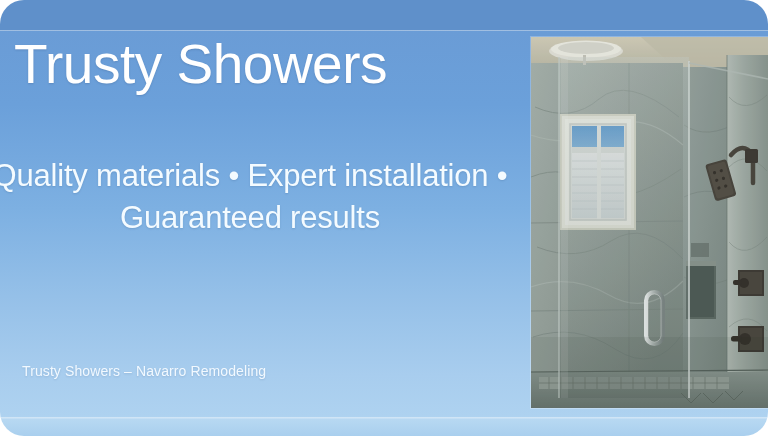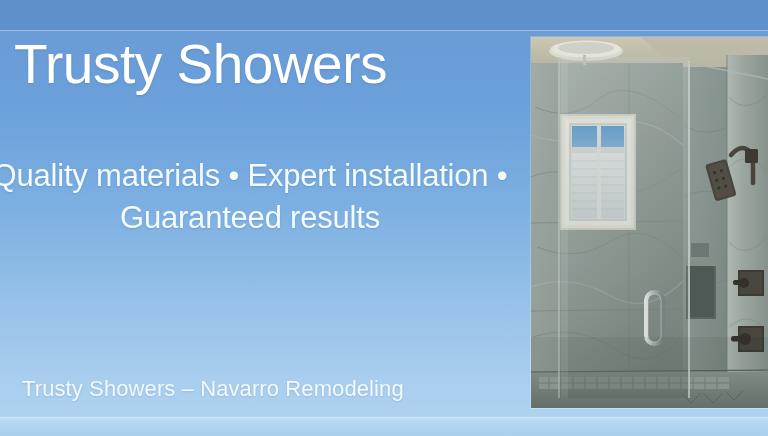--- a/index.html
+++ b/index.html
@@ -9,20 +9,21 @@
   }
   .slide {
     position:relative; width:768px; height:436px;
     background:linear-gradient(180deg,
       #5f90ca 0%, #5f90ca 6.9%,
       #6a9cd6 7.2%, #6ba0da 24%,
       #7db0e2 48%, #95c0e8 68%,
       #a8cdee 86%, #aed2f0 95.5%,
       #b7d8f2 96.2%, #a9cfee 100%);
     overflow:hidden;
+    border-radius:24px;
   }
   
   .rule-top, .rule-bottom {
     position:absolute; left:0; width:768px; height:1px;
     background:rgba(255,255,255,.40);
   }
   .rule-top { top:30px; }
   .rule-bottom { top:417px; box-shadow:0 1px 0 rgba(255,255,255,.22); }
 
   .text-col {
@@ -36,22 +37,22 @@
     text-shadow:0 1px 2px rgba(40,70,110,.22);
   }
   .tagline {
     position:absolute; left:-10px; top:125px;
     width:520px; text-align:center;
     font-size:31px; font-weight:400; line-height:1.34;
     color:#f4fbff; letter-spacing:-0.2px;
     text-shadow:0 1px 2px rgba(40,70,110,.18);
   }
   .footer {
-    position:absolute; left:22px; top:346px;
-    font-size:22px; font-weight:400; color:#f2f9ff;
+    position:absolute; left:22px; top:333px;
+    font-size:14px; font-weight:400; color:#f2f9ff;
     letter-spacing:0.1px; white-space:nowrap;
     text-shadow:0 1px 2px rgba(40,70,110,.16);
   }
 
   
   .photo {
     position:absolute; left:531px; top:37px;
     width:237px; height:371px;
     overflow:hidden; background:#8f9b95;
     box-shadow:0 0 0 1px rgba(255,255,255,.25);

